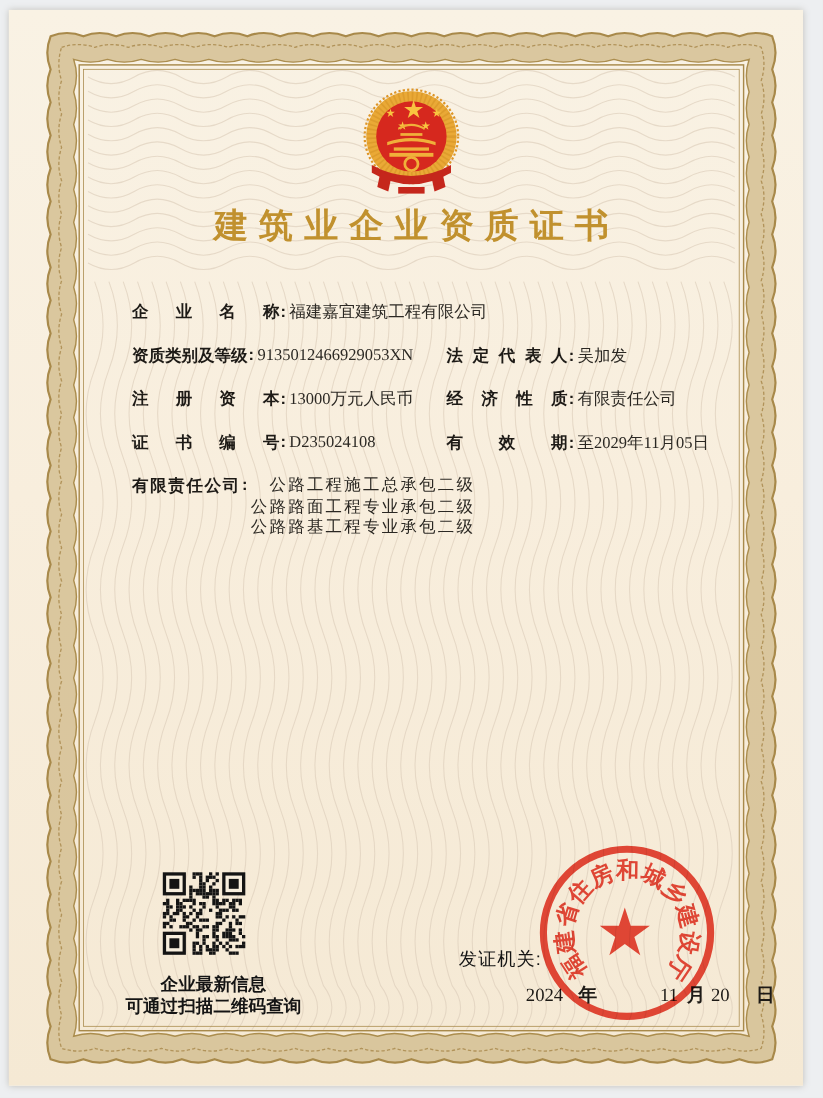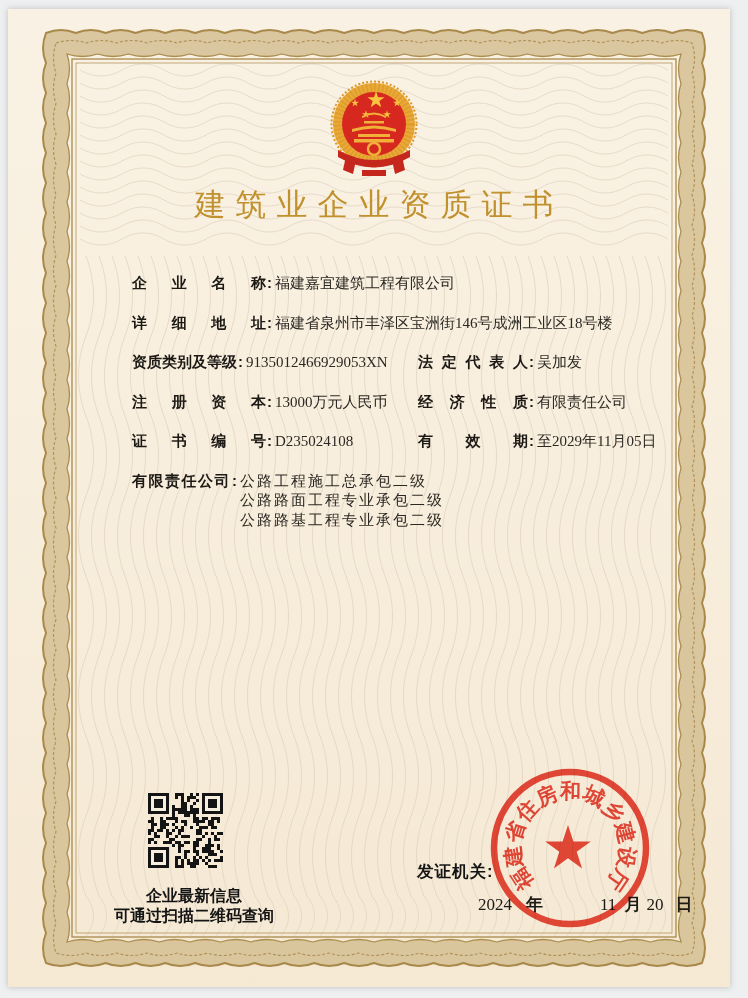--- a/index.html
+++ b/index.html
@@ -3,42 +3,42 @@
 <meta charset="utf-8">
 <style>
   html,body{margin:0;padding:0;background:#e9ebed;}
   .page{position:relative;width:748px;height:998px;background:#edeff1;overflow:hidden;
         font-family:"Liberation Sans",sans-serif;}
   .paper{position:absolute;left:8px;top:9px;width:722px;height:978px;z-index:1;
          background:linear-gradient(180deg,#f9f2e4 0%,#f8eedd 45%,#f5e9d4 100%);
          box-shadow:0 0 6px rgba(110,100,80,.35);}
   #decor{position:absolute;left:0;top:0;z-index:2;}
   .title{position:absolute;left:0;right:0;top:184px;z-index:3;text-align:center;
-         font-size:31px;font-weight:normal;letter-spacing:10px;text-indent:10px;color:#c1912e;}
-  .fields{position:absolute;left:132px;top:274px;z-index:3;color:#1d1a16;}
+         font-size:31px;font-weight:bold;letter-spacing:10px;text-indent:10px;color:#c1912e;}
+  .fields{position:absolute;left:120px;top:274px;z-index:3;color:#1d1a16;}
   .row{position:relative;height:22px;margin-bottom:17.5px;font-size:15px;white-space:nowrap;}
   .row.multi{height:auto;}
   .lbl{display:inline-block;font-weight:bold;vertical-align:top;}
   .lbl.j{width:134px;text-align:justify;text-align-last:justify;}
   .lbl.j2{width:110px;text-align:justify;text-align-last:justify;}
   .lbl.ls{letter-spacing:1.5px;}
   .colon{font-weight:bold;margin:0 3px 0 1px;}
   .val{font-family:"Liberation Serif","DejaVu Serif",serif;color:#2b2823;}
   .col2{position:absolute;left:261px;top:0;padding-left:25px;}
-  .vlines{display:inline-block;vertical-align:top;}
+  .vlines{display:inline-block;vertical-align:top;text-align:right;}
   .vlines .val{display:block;line-height:19.5px;letter-spacing:2px;}
   .qr-caption{position:absolute;left:90px;top:886px;width:208px;z-index:3;text-align:center;
               font-weight:bold;font-size:16px;line-height:20px;color:#141414;}
   .authority{position:absolute;left:417px;top:861px;z-index:3;font-size:16.5px;
-             font-weight:bold;letter-spacing:1px;color:#141414;}
+             font-weight:normal;letter-spacing:1px;color:#141414;}
   .date{position:absolute;left:478px;top:893px;z-index:3;font-size:17px;color:#1d1a16;}
   .dnum{font-family:"Liberation Serif","DejaVu Serif",serif;}
   .dunit{font-weight:bold;}
   .d-g1{margin-right:14px;} .d-g2{margin-right:10px;} .d-g3{margin-right:8px;margin-left:47px;}
-  .d-g4{margin-right:5px;}  .d-g5{margin-right:12px;text-align:center;}
+  .d-g4{margin-right:5px;}  .d-g5{margin-right:24px;text-align:center;}
   .seal{position:absolute;left:0;top:0;z-index:4;mix-blend-mode:multiply;pointer-events:none;}
   .seal text{font-family:"Liberation Serif","DejaVu Serif",serif;font-weight:bold;}
 </style>
 </head>
 <body>
 
 <div class="page">
 
   <div class="paper"></div>
 
@@ -350,23 +350,20 @@
   </svg>
 
   <div class="title">建筑业企业资质证书</div>
 
   <div class="fields">
 
     <div class="row">
       <span class="lbl j">企业名称</span><span class="colon">:</span><span class="val">福建嘉宜建筑工程有限公司</span>
     </div>
 
-    <div class="row">
-      <span class="lbl j">详细地址</span><span class="colon">:</span><span class="val">福建省泉州市丰泽区宝洲街146号成洲工业区18号楼</span>
-    </div>
 
     <div class="row">
       <span class="lbl">资质类别及等级</span><span class="colon">:</span><span class="val">9135012466929053XN</span>
       <span class="col2"><span class="lbl j2">法定代表人</span><span class="colon">:</span><span class="val">吴加发</span></span>
     </div>
 
     <div class="row">
       <span class="lbl j">注册资本</span><span class="colon">:</span><span class="val">13000万元人民币</span>
       <span class="col2"><span class="lbl j2">经济性质</span><span class="colon">:</span><span class="val">有限责任公司</span></span>
     </div>

